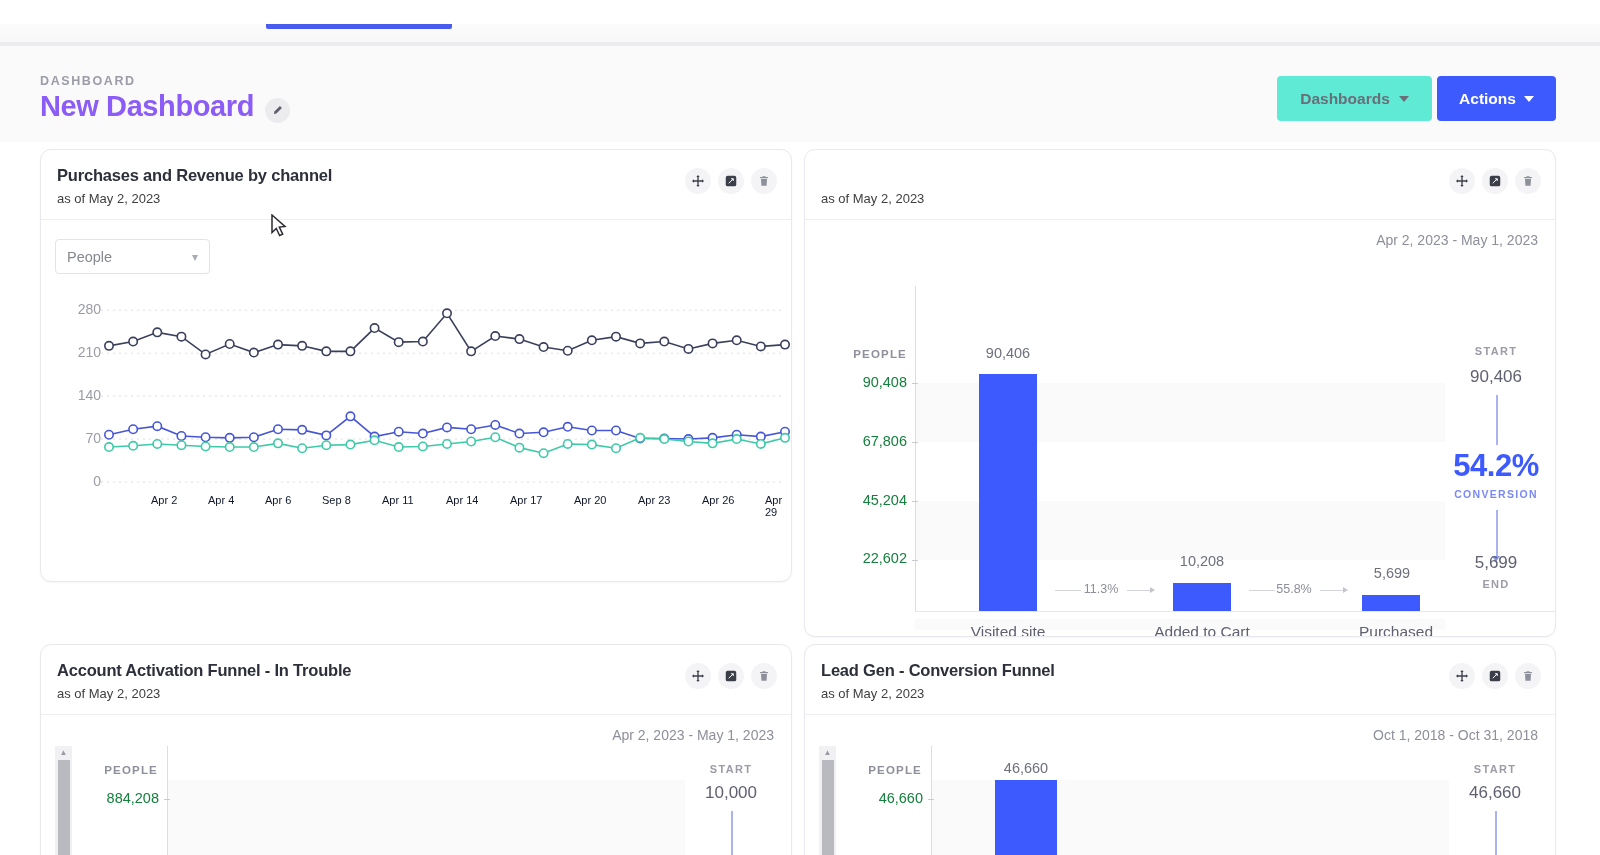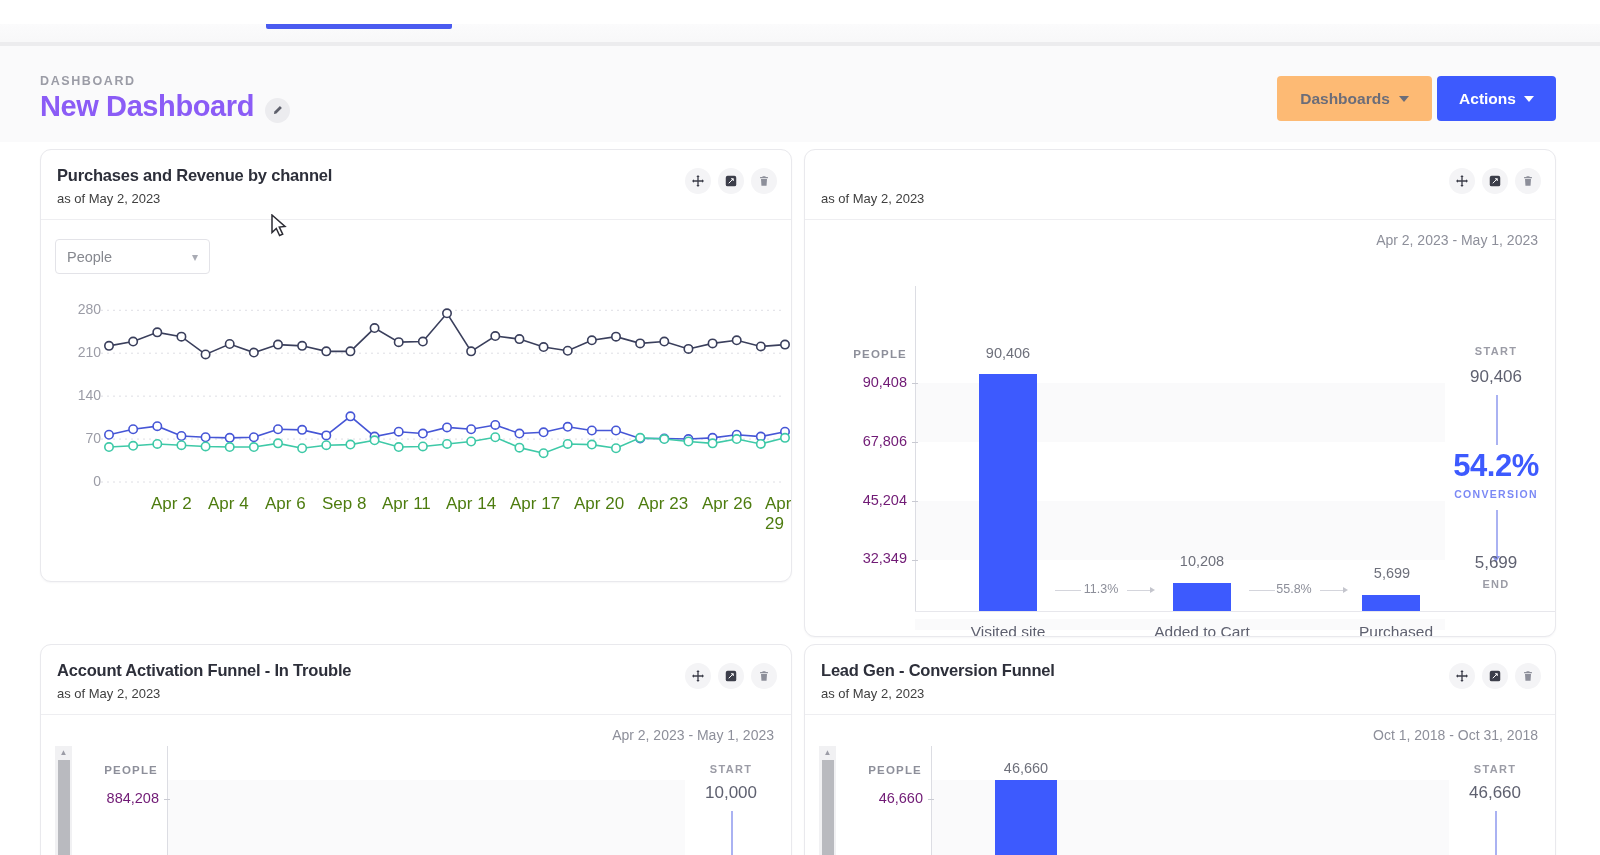--- a/index.html
+++ b/index.html
@@ -40,21 +40,21 @@
   }
   .edit-pill {
     position:absolute; left:265px; top:52px;
     width:25px; height:25px; border-radius:50%;
     background:#ececef; display:flex; align-items:center; justify-content:center;
   }
   .edit-pill svg { width:11px; height:11px; }
 
   .btn-dashboards {
     position:absolute; left:1277px; top:30px; width:155px; height:45px;
-    background:#fdba74; border:none; border-radius:4px;
+    background:#5eead4; border:none; border-radius:4px;
     color:#6b6d79; font-size:15.5px; font-weight:600;
     display:flex; align-items:center; justify-content:center; gap:9px;
     font-family:"Liberation Sans", sans-serif; cursor:pointer;
   }
   .btn-actions {
     position:absolute; left:1437px; top:30px; width:119px; height:45px;
     background:#3d5afe; border:none; border-radius:4px;
     color:#fff; font-size:15.5px; font-weight:700;
     display:flex; align-items:center; justify-content:center; gap:8px;
     font-family:"Liberation Sans", sans-serif; cursor:pointer;
@@ -105,28 +105,28 @@
     border:1px solid #e3e3e8; border-radius:4px; background:#fff;
     display:flex; align-items:center; padding:0 11px;
     font-size:14.5px; color:#86888f; cursor:pointer;
   }
   .select .sv { flex:1; }
   .select .chev { color:#a9abb4; font-size:12px; }
 
   
   .linechart { position:absolute; left:0px; top:62px; width:752px; height:240px; }
   .ylab { position:absolute; font-size:14px; color:#9b9ca6; text-align:right; width:44px; }
-  .xlab { position:absolute; font-size:17px; color:#4d7c0f; }
+  .xlab { position:absolute; font-size:11px; color:#0f172a; }
 
   
   .funnel-wrap { position:absolute; left:0; top:0; width:100%; height:100%; }
   .fn-axis-title {
     position:absolute; font-size:11.5px; letter-spacing:1.2px; color:#8d8f9a; font-weight:600;
   }
-  .fn-ytick { position:absolute; font-size:14.5px; color:#701a75; text-align:right; }
+  .fn-ytick { position:absolute; font-size:14.5px; color:#15803d; text-align:right; }
   .fn-tickmark { position:absolute; width:6px; height:1px; background:#c9cad2; }
   .fn-bar { position:absolute; background:#3d5afe; }
   .fn-barval { position:absolute; font-size:14.5px; color:#6e707b; text-align:center; }
   .fn-xlabel { position:absolute; font-size:15.5px; color:#5f6170; text-align:center; }
   .fn-band { position:absolute; background:#fafafb; }
   .fn-vaxis { position:absolute; width:1px; background:#dcdde3; }
   .fn-baseline { position:absolute; height:1px; background:#e7e7ec; }
   .fn-conv { position:absolute; font-size:12.5px; color:#8d8f9a; text-align:center; }
   .fn-connline { position:absolute; height:1px; background:#d4d5dc; }
   .fn-arrowhead {
@@ -369,21 +369,21 @@
         <div class="fn-band" style="left:110px; top:399px; width:530px; height:11px;"></div>
 
         <div class="fn-vaxis" style="left:110px; top:66px; height:325px;"></div>
         <div class="fn-baseline" style="left:110px; top:391px; width:640px;"></div>
 
         <div class="fn-axis-title" style="left:40px; top:128px; width:62px; text-align:right;">PEOPLE</div>
 
         <div class="fn-ytick" style="left:20px; top:154px; width:82px;">90,408</div>
         <div class="fn-ytick" style="left:20px; top:213px; width:82px;">67,806</div>
         <div class="fn-ytick" style="left:20px; top:272px; width:82px;">45,204</div>
-        <div class="fn-ytick" style="left:20px; top:330px; width:82px;">32,349</div>
+        <div class="fn-ytick" style="left:20px; top:330px; width:82px;">22,602</div>
 
         <div class="fn-tickmark" style="left:107px; top:163px;"></div>
         <div class="fn-tickmark" style="left:107px; top:222px;"></div>
         <div class="fn-tickmark" style="left:107px; top:281px;"></div>
         <div class="fn-tickmark" style="left:107px; top:340px;"></div>
 
         <div class="fn-bar" style="left:174px; top:154px; width:58px; height:237px;"></div>
         <div class="fn-bar" style="left:368px; top:363px; width:58px; height:28px;"></div>
         <div class="fn-bar" style="left:557px; top:375px; width:58px; height:16px;"></div>
 

